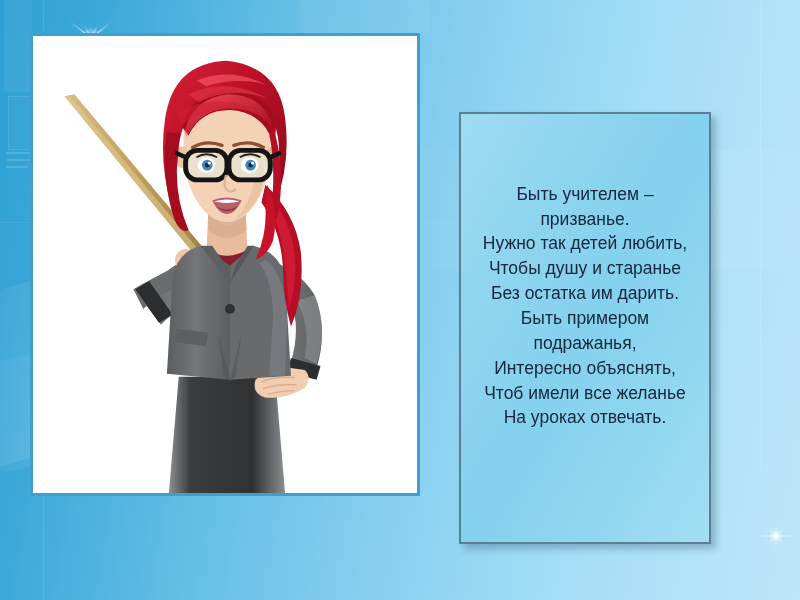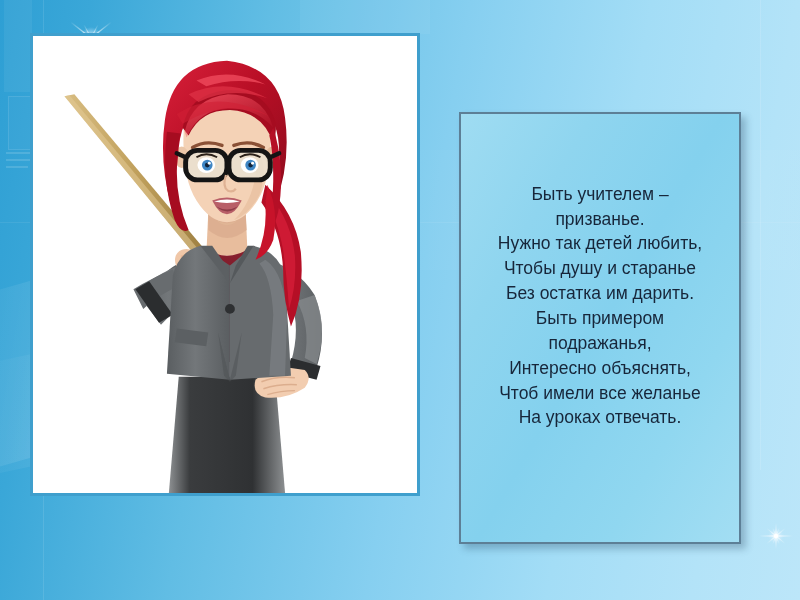--- a/index.html
+++ b/index.html
@@ -111,21 +111,21 @@
     width: 100%;
     height: 100%;
     display: block;
   }
 
   
   #poem-panel {
     position: absolute;
     left: 459px;
     top: 112px;
-    width: 282px;
+    width: 252px;
     height: 432px;
     box-sizing: border-box;
     border: 2px solid #5d7f96;
     background: linear-gradient(120deg,
         #9fdcf2 0%,
         #8fd5ef 25%,
         #84d1ee 50%,
         #90d7f0 75%,
         #a3def3 100%);
     box-shadow: 5px 5px 7px rgba(35,70,95,0.30);

